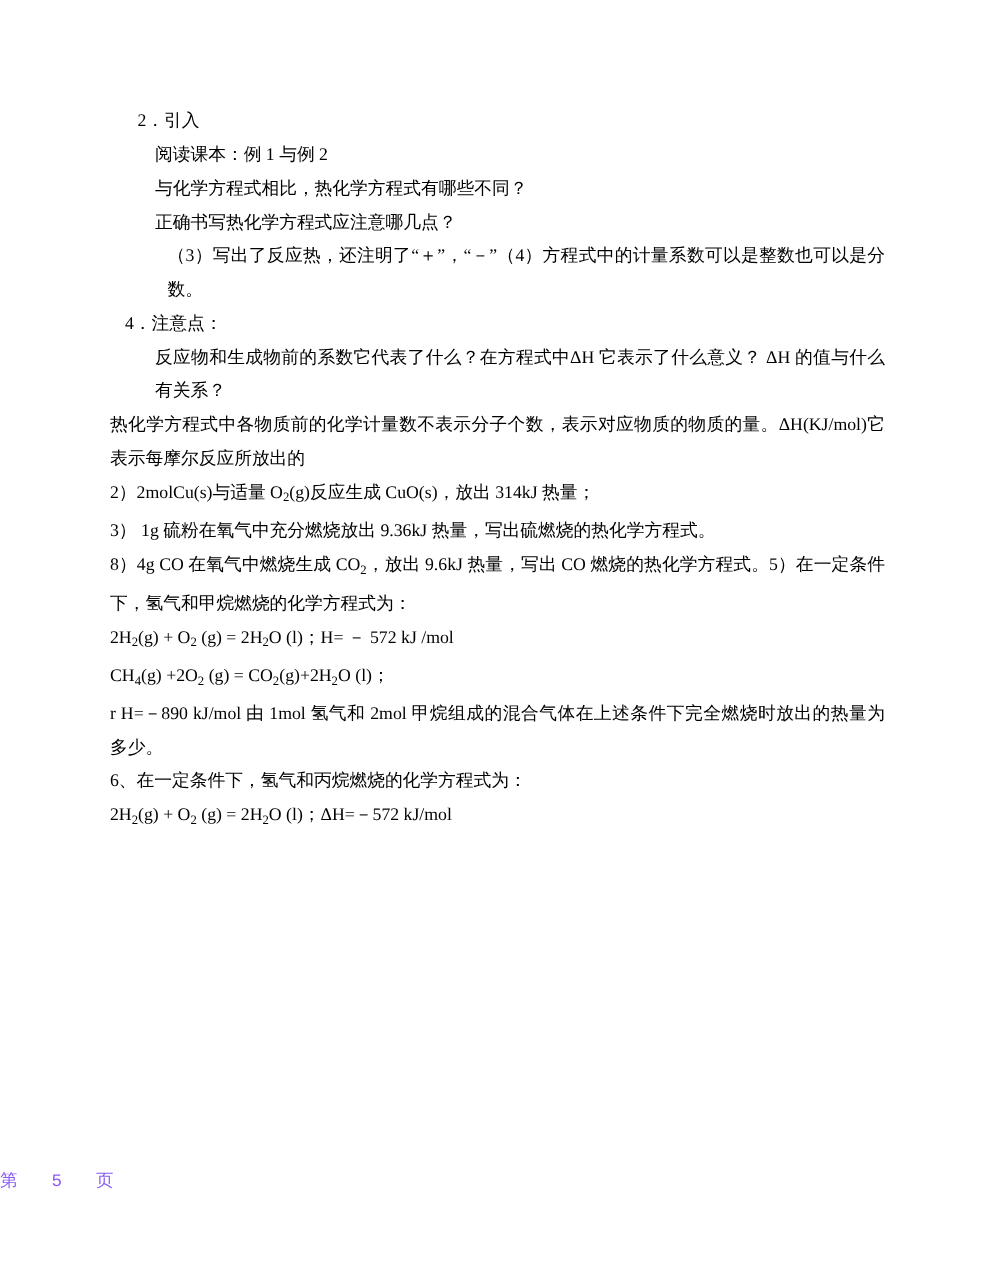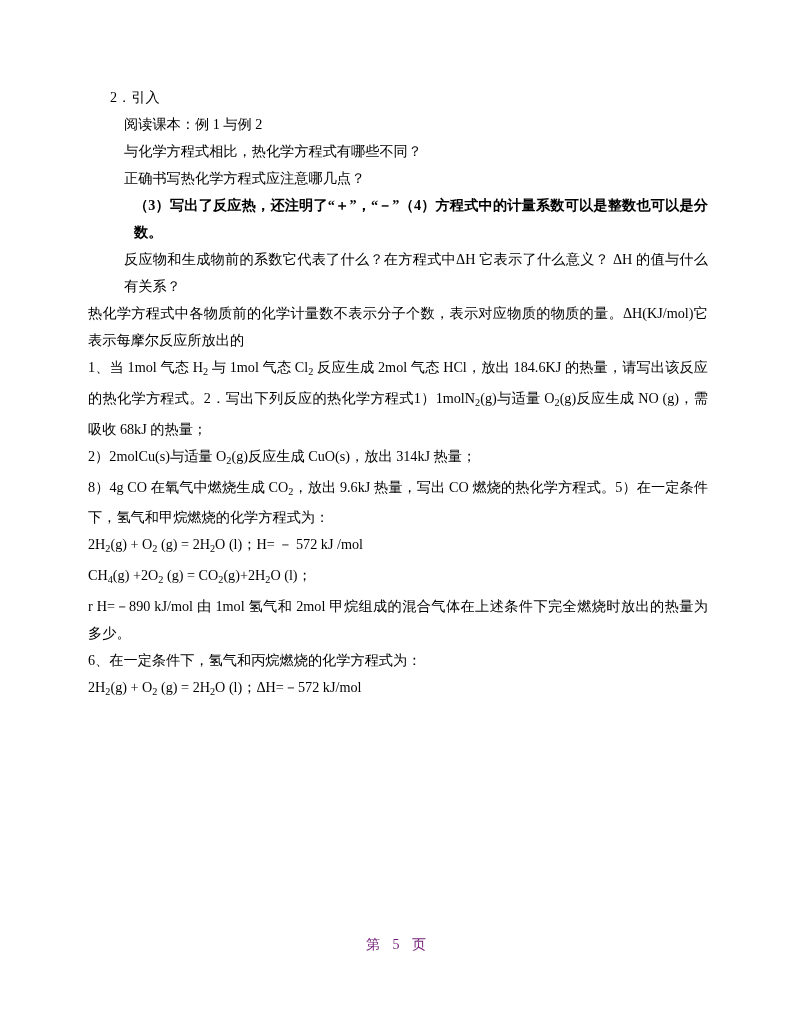--- a/index.html
+++ b/index.html
@@ -29,55 +29,55 @@
     margin: 0 0 0 0;
     font-size: 14.2px;
     line-height: 27px;
     color: #000000;
     text-align: justify;
     font-family: "Liberation Serif", "DejaVu Serif", serif;
   }
   .ind1 { text-indent: 0; padding-left: 22px; }
   .ind2 { text-indent: 0; padding-left: 36px; }
   .ind3 { text-indent: 0; padding-left: 12px; }
-  .ind4 { text-indent: 0; padding-left: 46px; font-weight: bold; }
+  .ind4 { text-indent: 0; padding-left: 46px; }
   .flush { padding-left: 0; font-family: Liberation Serif, serif; }
   sub {
     font-size: 0.72em;
     vertical-align: -0.28em;
   }
   .footer {
     position: absolute;
     left: 0;
     right: 0;
     top: 936px;
-    text-align: center;
     font-size: 14px;
-    color: #701a75;
-    font-family: Liberation Serif, serif;
+    color: #8b5cf6;
+    font-family: Liberation Mono, monospace;
   }
   .footer span { letter-spacing: 1px; }
 </style>
 </head>
 <body>
 
 <div class="page">
   <div class="content">
     <div id="paragraph-list">
         <p class="ind1">2．引入</p>
         <p class="ind2">阅读课本：例 1 与例 2</p>
         <p class="ind2">与化学方程式相比，热化学方程式有哪些不同？</p>
         <p class="ind2">正确书写热化学方程式应注意哪几点？</p>
         <p class="ind4">（3）写出了反应热，还注明了“＋”，“－”（4）方程式中的计量系数可以是整数也可以是分数。</p>
+        <p class="ind3">4．注意点：</p>
         <p class="ind2">反应物和生成物前的系数它代表了什么？在方程式中ΔH 它表示了什么意义？ ΔH 的值与什么有关系？</p>
         <p class="flush">热化学方程式中各物质前的化学计量数不表示分子个数，表示对应物质的物质的量。ΔH(KJ/mol)它表示每摩尔反应所放出的</p>
       </div>
     <div id="example-list">
-        <p class="flush"><span>1、当 1mol 气态 H</span><sub>2</sub><span> 与 1mol 气态 Cl</span><sub>2</sub><span> 反应生成 2mol 气态 HCl，放出 184.6KJ 的热量，请写出该反应的热化学方程式。2．写出下列反应的热化学方程式1）1molN</span><sub>2</sub><span>(g)与适量 O</span><sub>2</sub><span>(g)反应生成 NO (g)，需吸收 68kJ 的热量；</span></p>
         <p class="flush"><span>2）2molCu(s)与适量 O</span><sub>2</sub><span>(g)反应生成 CuO(s)，放出 314kJ 热量；</span></p>
+        <p class="flush"><span>3） 1g 硫粉在氧气中充分燃烧放出 9.36kJ 热量，写出硫燃烧的热化学方程式。</span></p>
         <p class="flush"><span>8）4g CO 在氧气中燃烧生成 CO</span><sub>2</sub><span>，放出 9.6kJ 热量，写出 CO 燃烧的热化学方程式。5）在一定条件下，氢气和甲烷燃烧的化学方程式为：</span></p>
         <p class="flush"><span>2H</span><sub>2</sub><span>(g) + O</span><sub>2</sub><span> (g) = 2H</span><sub>2</sub><span>O (l)；H= － 572 kJ /mol</span></p>
         <p class="flush"><span>CH</span><sub>4</sub><span>(g) +2O</span><sub>2</sub><span> (g) = CO</span><sub>2</sub><span>(g)+2H</span><sub>2</sub><span>O (l)；</span></p>
         <p class="flush"><span>r H=－890 kJ/mol 由 1mol 氢气和 2mol 甲烷组成的混合气体在上述条件下完全燃烧时放出的热量为多少。</span></p>
         <p class="flush"><span>6、在一定条件下，氢气和丙烷燃烧的化学方程式为：</span></p>
         <p class="flush"><span>2H</span><sub>2</sub><span>(g) + O</span><sub>2</sub><span> (g) = 2H</span><sub>2</sub><span>O (l)；ΔH=－572 kJ/mol</span></p>
       </div>
   </div>
   <div class="footer">
     <span>第</span>

